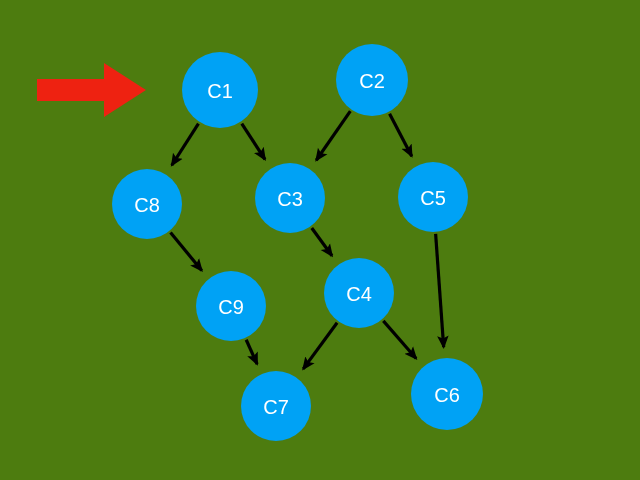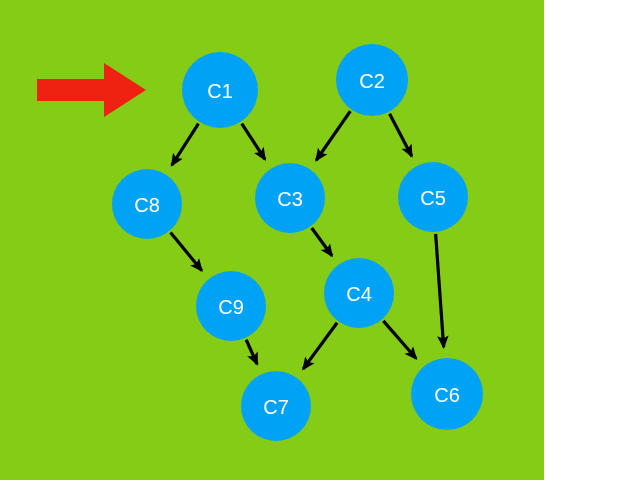--- a/index.html
+++ b/index.html
@@ -9,23 +9,23 @@
     background: #ffffff;
   }
   body {
     width: 640px;
     height: 480px;
     overflow: hidden;
     font-family: "Liberation Sans", sans-serif;
   }
   #canvas-root {
     position: relative;
-    width: 544px;
+    width: 640px;
     height: 480px;
-    background: #84cc16;
+    background: #4d7c0f;
   }
   #graph-svg {
     position: absolute;
     top: 0;
     left: 0;
     width: 640px;
     height: 480px;
     display: block;
   }
   .node-circle {

